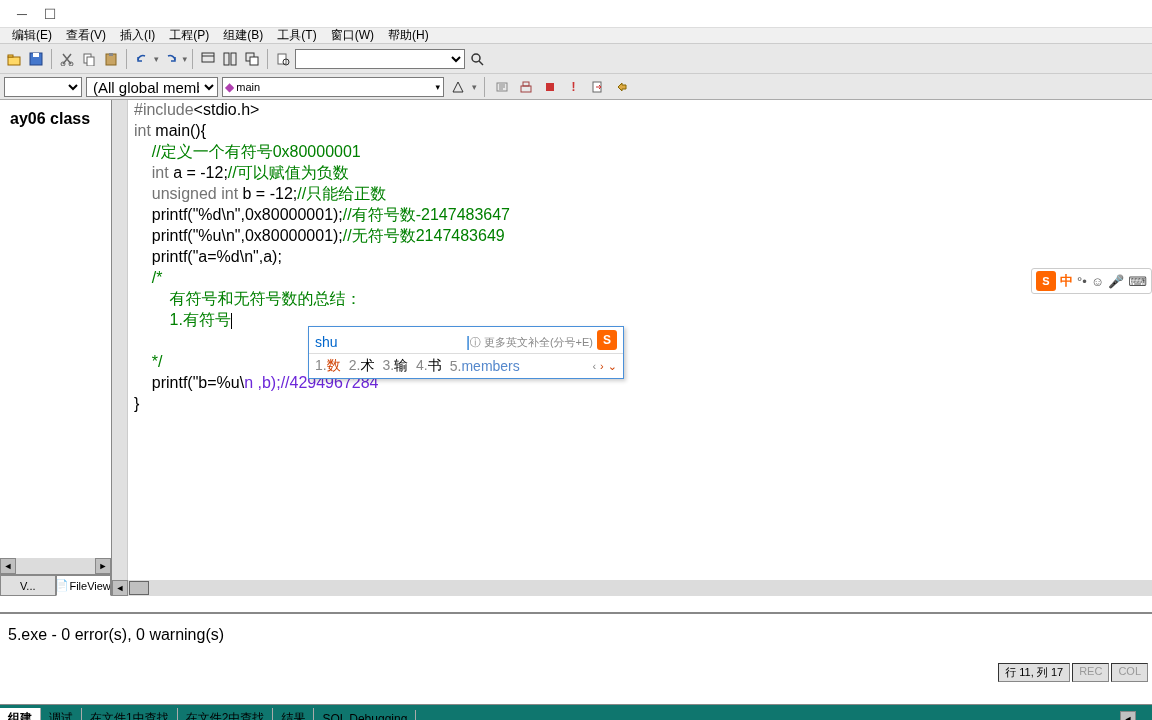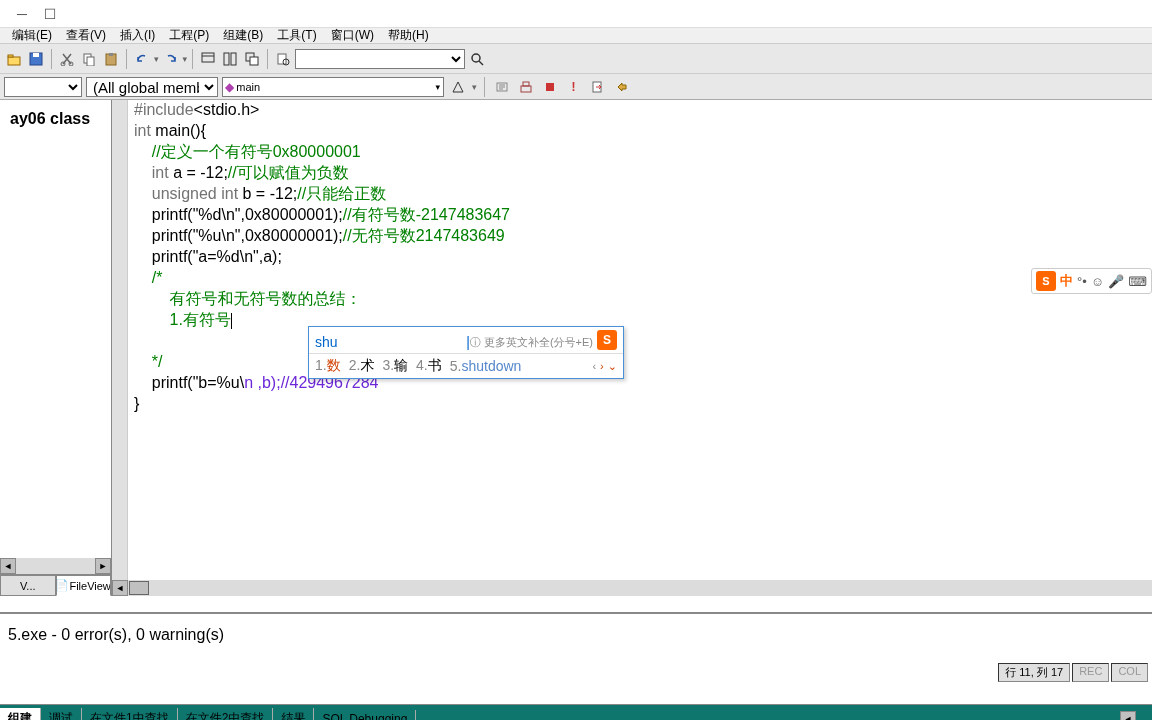--- a/index.html
+++ b/index.html
@@ -277,21 +277,21 @@
     <span class="ime-input">shu</span>
       <span style="color:#0066cc">|</span>
     <span class="ime-hint">ⓘ 更多英文补全(分号+E)</span>
     <div class="ime-logo">S</div>
   </div>
   <div class="ime-cands">
     <span class="ime-cand sel"><span class="num">1.</span><span>数</span></span>
     <span class="ime-cand"><span class="num">2.</span><span>术</span></span>
     <span class="ime-cand"><span class="num">3.</span><span>输</span></span>
     <span class="ime-cand"><span class="num">4.</span><span>书</span></span>
-    <span class="ime-cand" style="color:#5588cc"><span class="num">5.</span><span>shutdown</span></span>
+    <span class="ime-cand" style="color:#5588cc"><span class="num">5.</span><span>members</span></span>
     <div class="ime-nav">
       <span>‹</span>
       <span style="color:#d04000">›</span>
       <span style="color:#d04000">⌄</span>
     </div>
   </div>
 </div>
 
 <div class="float-toolbar">
   <div class="ft-logo">S</div>

